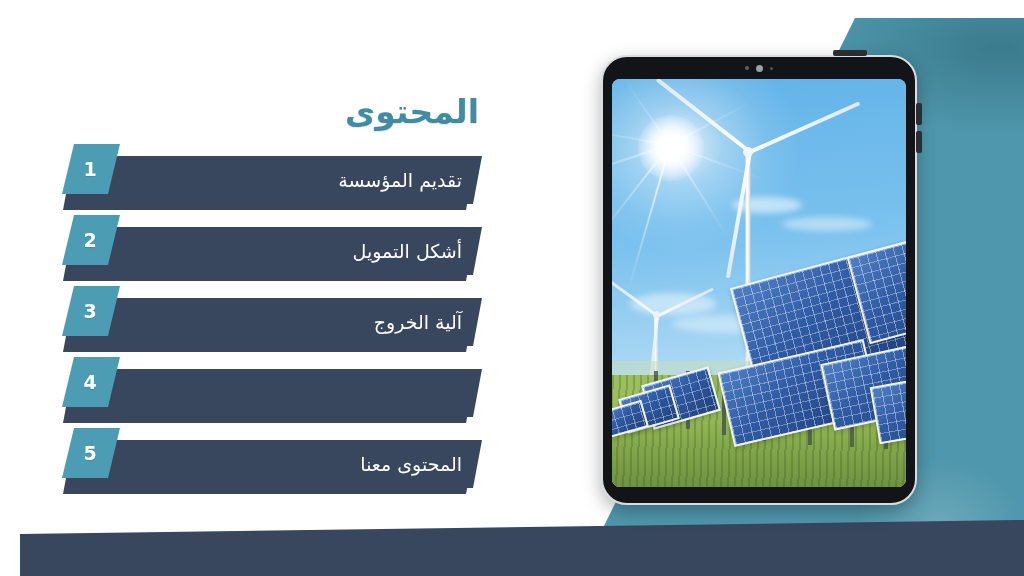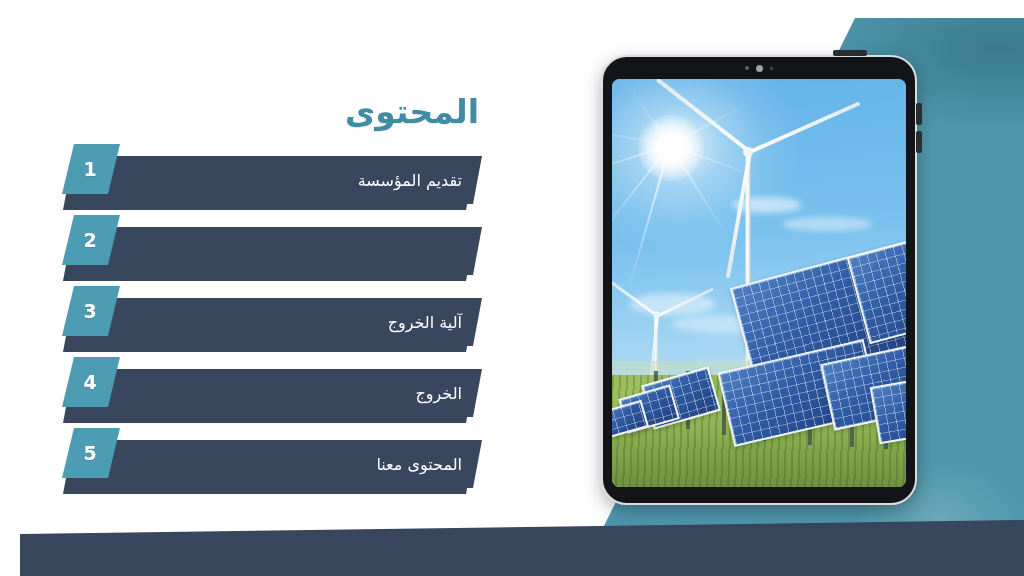--- a/index.html
+++ b/index.html
@@ -90,21 +90,21 @@
     position: absolute;
     left: 70px;
     top: 12px;
     width: 392px;
     height: 48px;
     display: flex;
     align-items: center;
     justify-content: flex-start;
     direction: rtl;
     color: #ffffff;
-    font-size: 16px;
+    font-size: 19px;
     font-family: "DejaVu Sans", "Liberation Sans", sans-serif;
     white-space: nowrap;
   }
   .row-badge {
     position: absolute;
     left: 62px;
     top: 0px;
     width: 58px;
     height: 50px;
     background: #4c9cb4;
@@ -294,38 +294,38 @@
       <div class="row-bar"></div>
       <div class="row-label">تقديم المؤسسة</div>
       <div class="row-badge">
         <span class="row-badge-num">1</span>
       </div>
     </div>
 
     <div class="content-row">
       <div class="row-bar-shadow"></div>
       <div class="row-bar"></div>
+      <div class="row-label">أشكل التمويل</div>
       <div class="row-badge">
         <span class="row-badge-num">2</span>
       </div>
     </div>
 
     <div class="content-row">
       <div class="row-bar-shadow"></div>
       <div class="row-bar"></div>
       <div class="row-label">آلية الخروج</div>
       <div class="row-badge">
         <span class="row-badge-num">3</span>
       </div>
     </div>
 
     <div class="content-row">
       <div class="row-bar-shadow"></div>
       <div class="row-bar"></div>
-      <div class="row-label">الخروج</div>
       <div class="row-badge">
         <span class="row-badge-num">4</span>
       </div>
     </div>
 
     <div class="content-row">
       <div class="row-bar-shadow"></div>
       <div class="row-bar"></div>
       <div class="row-label">المحتوى معنا</div>
       <div class="row-badge">

